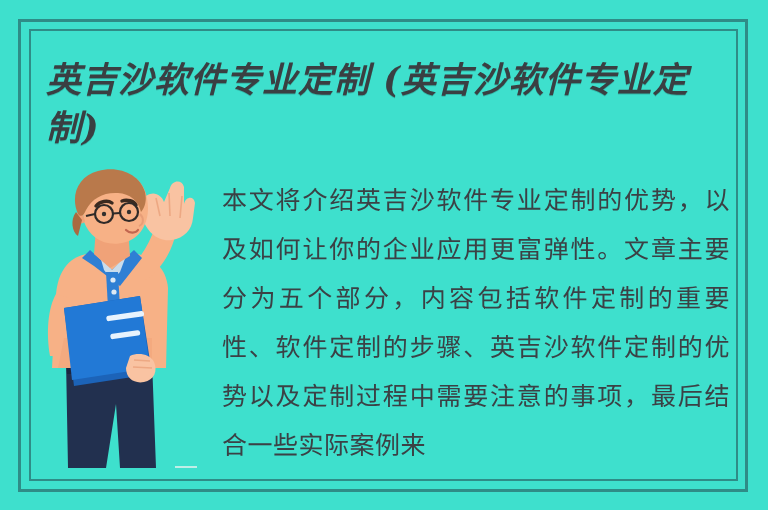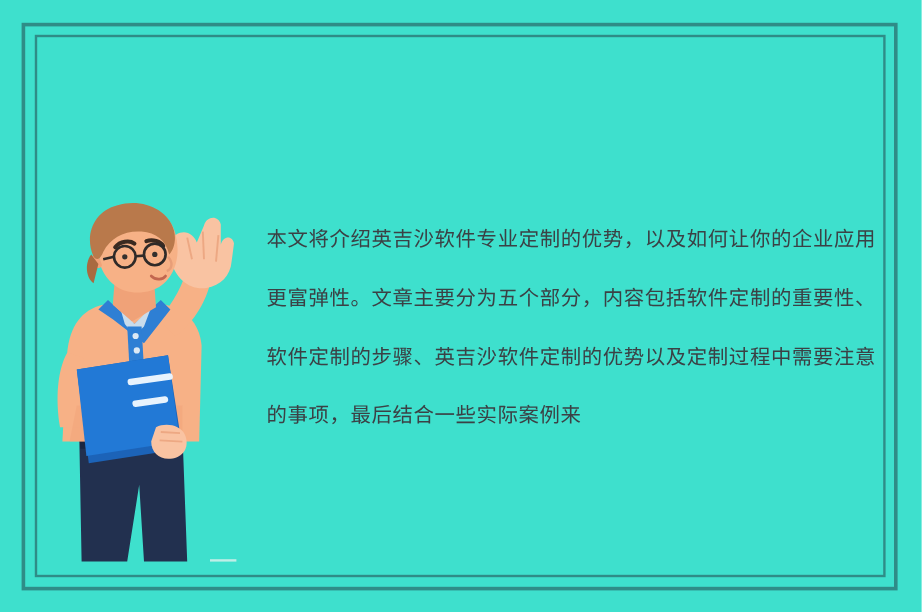--- a/index.html
+++ b/index.html
@@ -61,21 +61,21 @@
     white-space: pre-wrap;
   }
 
   
   .body-text {
     position: absolute;
     left: 222px;
     top: 176px;
     width: 508px;
     font-family: "DejaVu Sans", "Liberation Sans", sans-serif;
-    font-size: 17px;
+    font-size: 25px;
     line-height: 49px;
     color: #3b4145;
     letter-spacing: 0.5px;
     text-align: justify;
   }
 
   
   .illus {
     position: absolute;
     left: 34px;
@@ -95,20 +95,21 @@
   }
 </style>
 </head>
 <body>
 
 <div id="poster">
 
   <div class="frame-outer"></div>
   <div class="frame-inner"></div>
 
+  <div class="title">英吉沙软件专业定制 (英吉沙软件专业定制)</div>
 
   <div class="body-text">本文将介绍英吉沙软件专业定制的优势，以及如何让你的企业应用更富弹性。文章主要分为五个部分，内容包括软件定制的重要性、软件定制的步骤、英吉沙软件定制的优势以及定制过程中需要注意的事项，最后结合一些实际案例来</div>
 
   <div class="illus">
     <svg viewBox="0 0 190 322" xmlns="http://www.w3.org/2000/svg" aria-hidden="true">
 
       <g>
         <path d="M32 192 L118 192 L122 300 L86 300 L82 236 L72 300 L34 300 Z" fill="#22304F"></path>
         <path d="M32 192 L118 192 L119 206 L33 206 Z" fill="#1A2640"></path>
       </g>

